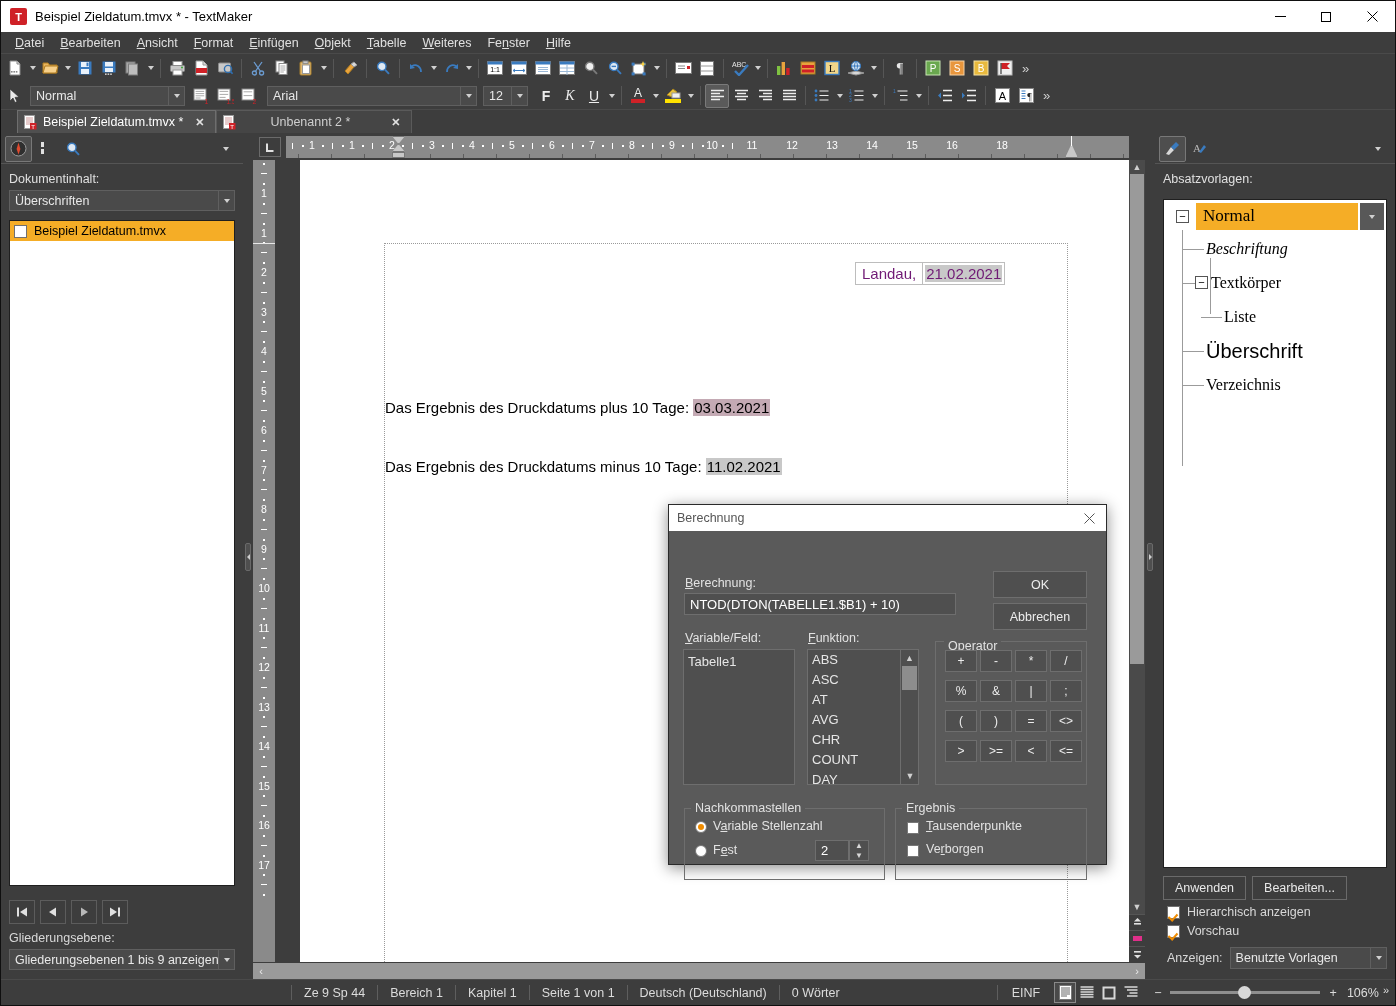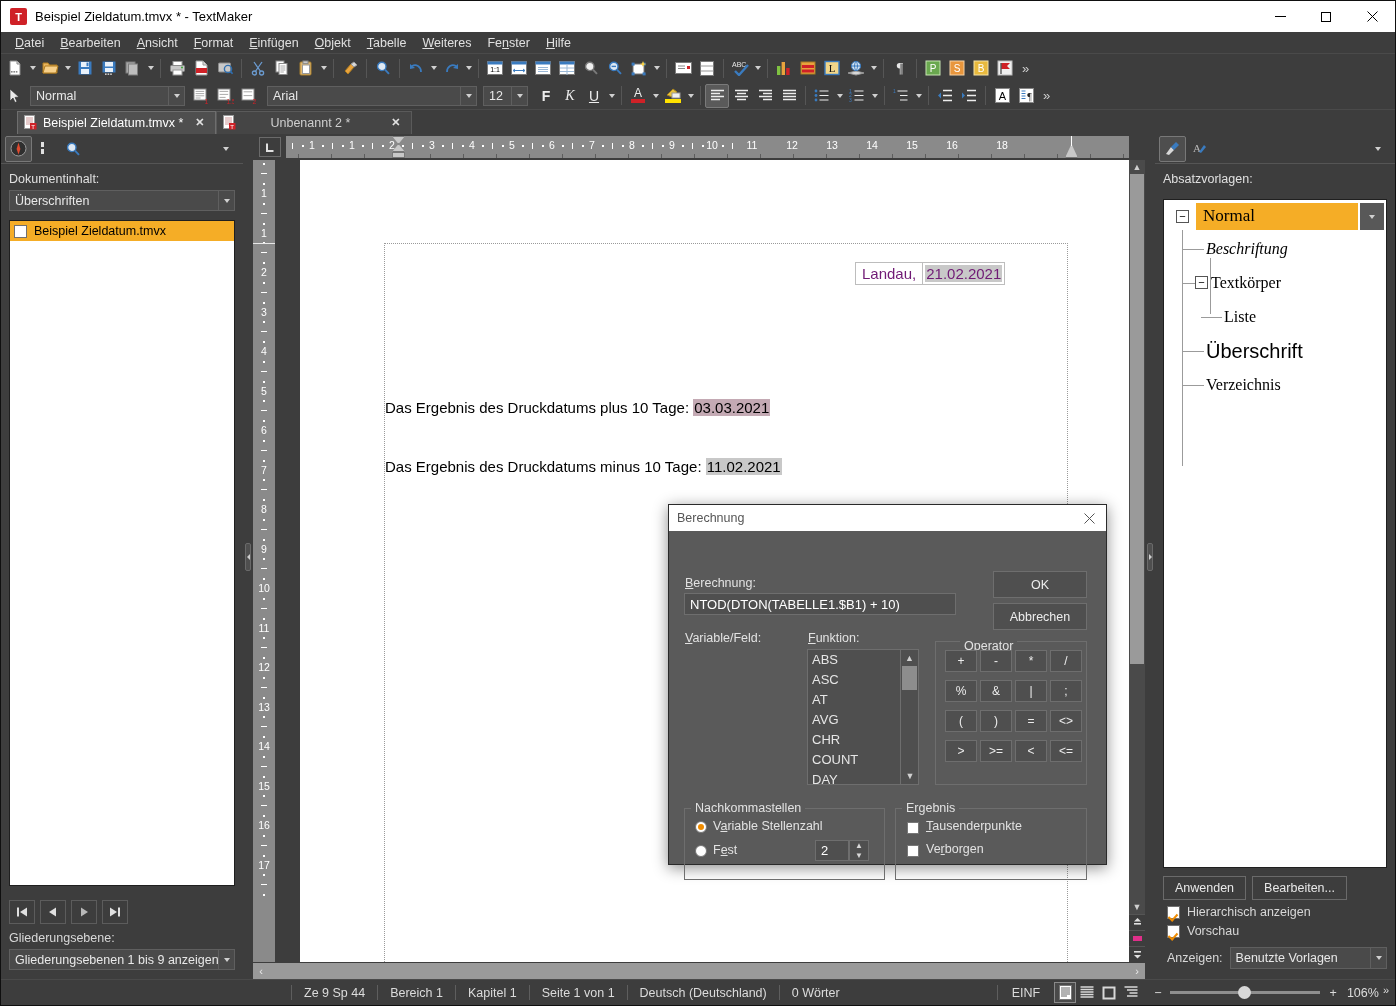--- a/index.html
+++ b/index.html
@@ -45,21 +45,21 @@
   
   .ic { display:block; }
 
   
   .combo { height:20px; background:#4a4a4a; border:1px solid #5f5f5f; display:flex; align-items:center;
            font-size:12.5px; color:#e8e8e8; padding-left:5px; position:relative; }
   .combo .cb-arrow { position:absolute; right:0; top:0; bottom:0; width:16px; display:flex; align-items:center; justify-content:center;
                      border-left:1px solid #5f5f5f; }
 
   
-  .doctabs { height:24px; background:#3d3d3d; display:flex; align-items:center; padding-left:16px; flex:0 0 24px; }
+  .doctabs { height:24px; background:#3d3d3d; display:flex; align-items:flex-start; padding-left:16px; flex:0 0 24px; }
   .dtab { height:23px; display:flex; align-items:center; padding:0 4px 0 6px; font-size:12.5px; gap:6px; }
   .dtab.active { background:#4f4f4f; border:1px solid #6e6e6e; border-bottom:none; color:#fff; }
   .dtab.inactive { background:#454545; border:1px solid #5a5a5a; border-bottom:none; color:#cfcfcf; }
   .dtab .x { font-size:11px; font-weight:bold; padding:0 6px; color:#e0e0e0; }
   .tabdocicon { width:13px; height:15px; position:relative; }
 
   
   .middle { flex:1; display:flex; min-height:0; }
 
   
@@ -1147,40 +1147,43 @@
 
     <div class="dlbl" style="left:16px; top:45px;"><u>B</u>erechnung:</div>
     <div class="dinput" style="left:15px; top:62px; width:272px; height:22px;">
       <span>NTOD(DTON(TABELLE1.$B1) + 10)</span>
     </div>
 
     <div class="dbtn" style="left:324px; top:40px; width:94px; height:27px;">OK</div>
     <div class="dbtn" style="left:324px; top:72px; width:94px; height:27px;">Abbrechen</div>
 
     <div class="dlbl" style="left:16px; top:100px;"><u>V</u>ariable/Feld:</div>
+    <div class="dlist" style="left:14px; top:118px; width:112px; height:136px;">
+      <div class="li" style="padding-top:2px;">Tabelle1</div>
+    </div>
 
     <div class="dlbl" style="left:139px; top:100px;"><u>F</u>unktion:</div>
     <div class="dlist" style="left:138px; top:118px; width:112px; height:136px;">
       <div class="li">ABS</div>
       <div class="li">ASC</div>
       <div class="li">AT</div>
       <div class="li">AVG</div>
       <div class="li">CHR</div>
       <div class="li">COUNT</div>
       <div class="li">DAY</div>
 
       <div class="dscroll">
         <div class="sbtn">▲</div>
         <div class="sthumb"></div>
         <div class="sbtn" style="position:absolute;bottom:0;width:18px;">▼</div>
       </div>
     </div>
 
     <div class="grp" style="left:266px; top:110px; width:152px; height:144px;"></div>
-    <div class="grp-t" style="left:275px; top:108px;margin-left:16px;">Operator</div>
+    <div class="grp-t" style="left:275px; top:108px;">Operator</div>
     <div class="opbtn" style="left:276px; top:119px; width:32px; height:22px;">+</div>
     <div class="opbtn" style="left:311px; top:119px; width:32px; height:22px;">-</div>
     <div class="opbtn" style="left:346px; top:119px; width:32px; height:22px;">*</div>
     <div class="opbtn" style="left:381px; top:119px; width:32px; height:22px;">/</div>
     <div class="opbtn" style="left:276px; top:149px; width:32px; height:22px;">%</div>
     <div class="opbtn" style="left:311px; top:149px; width:32px; height:22px;">&amp;</div>
     <div class="opbtn" style="left:346px; top:149px; width:32px; height:22px;">|</div>
     <div class="opbtn" style="left:381px; top:149px; width:32px; height:22px;">;</div>
     <div class="opbtn" style="left:276px; top:179px; width:32px; height:22px;">(</div>
     <div class="opbtn" style="left:311px; top:179px; width:32px; height:22px;">)</div>

